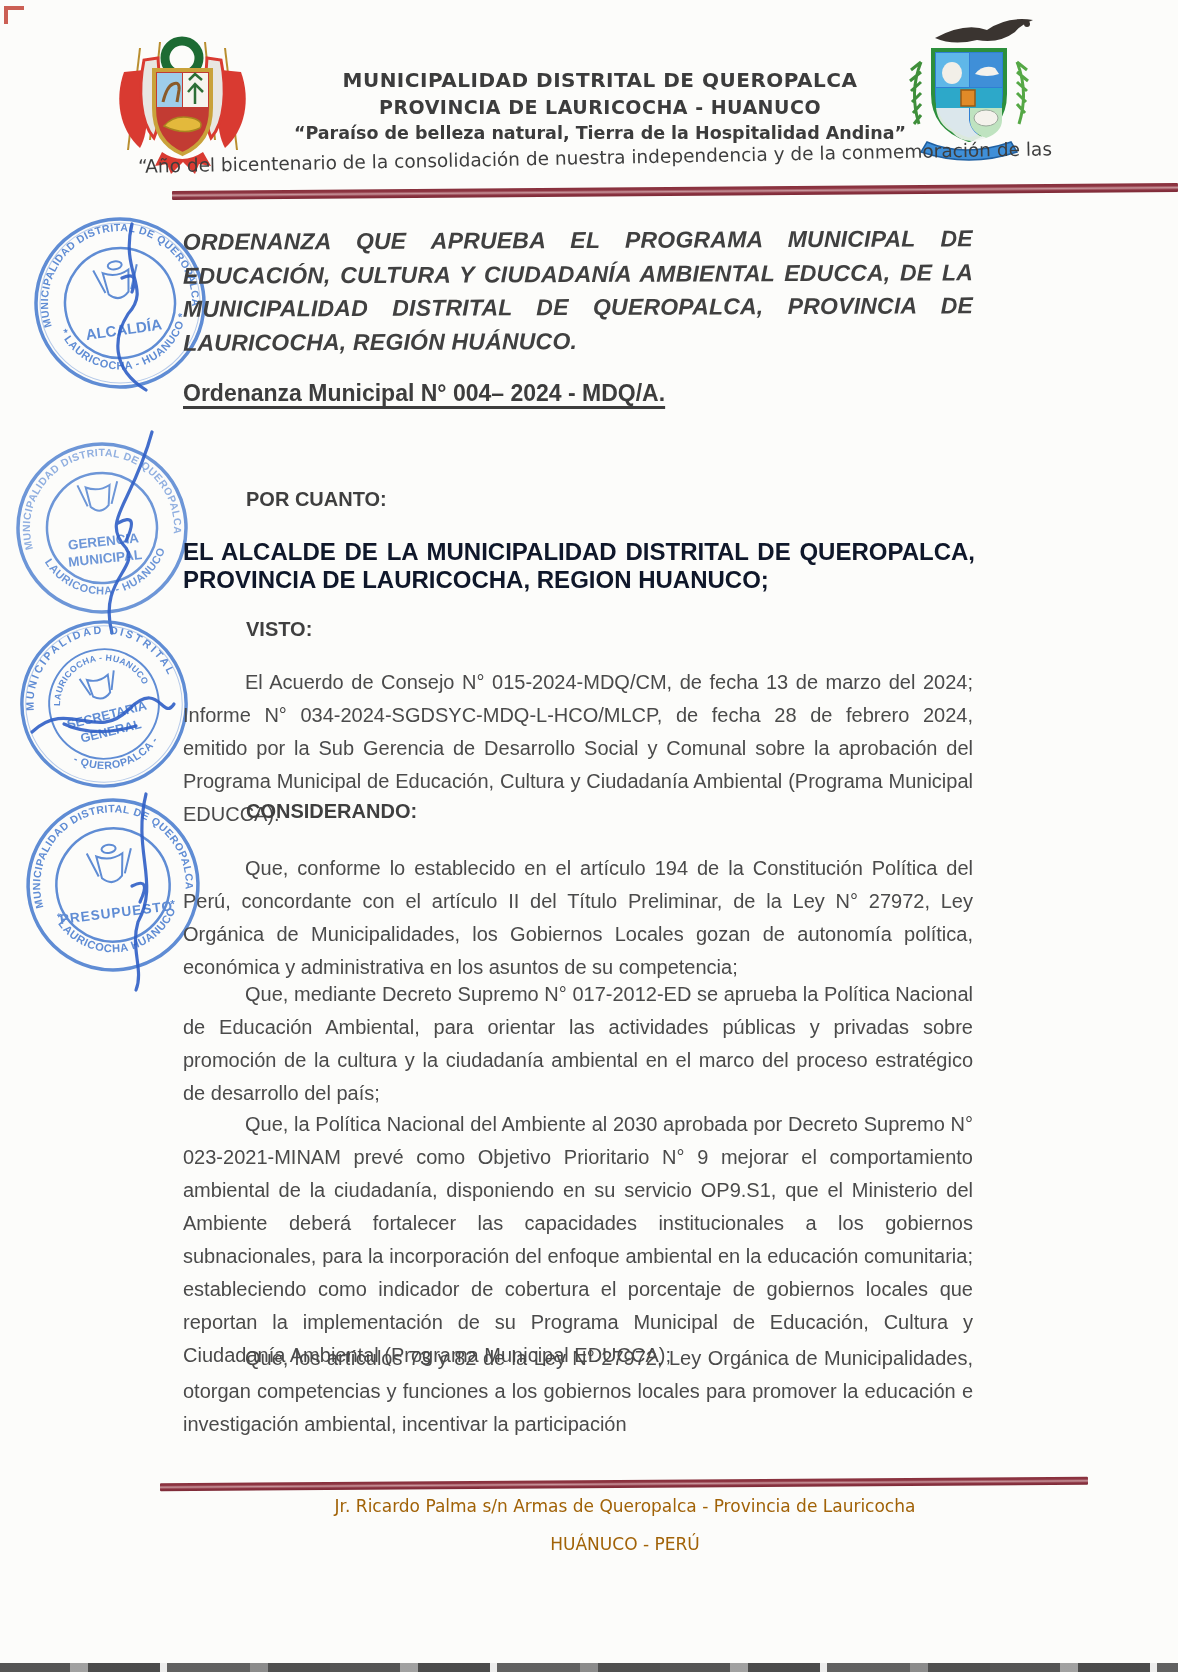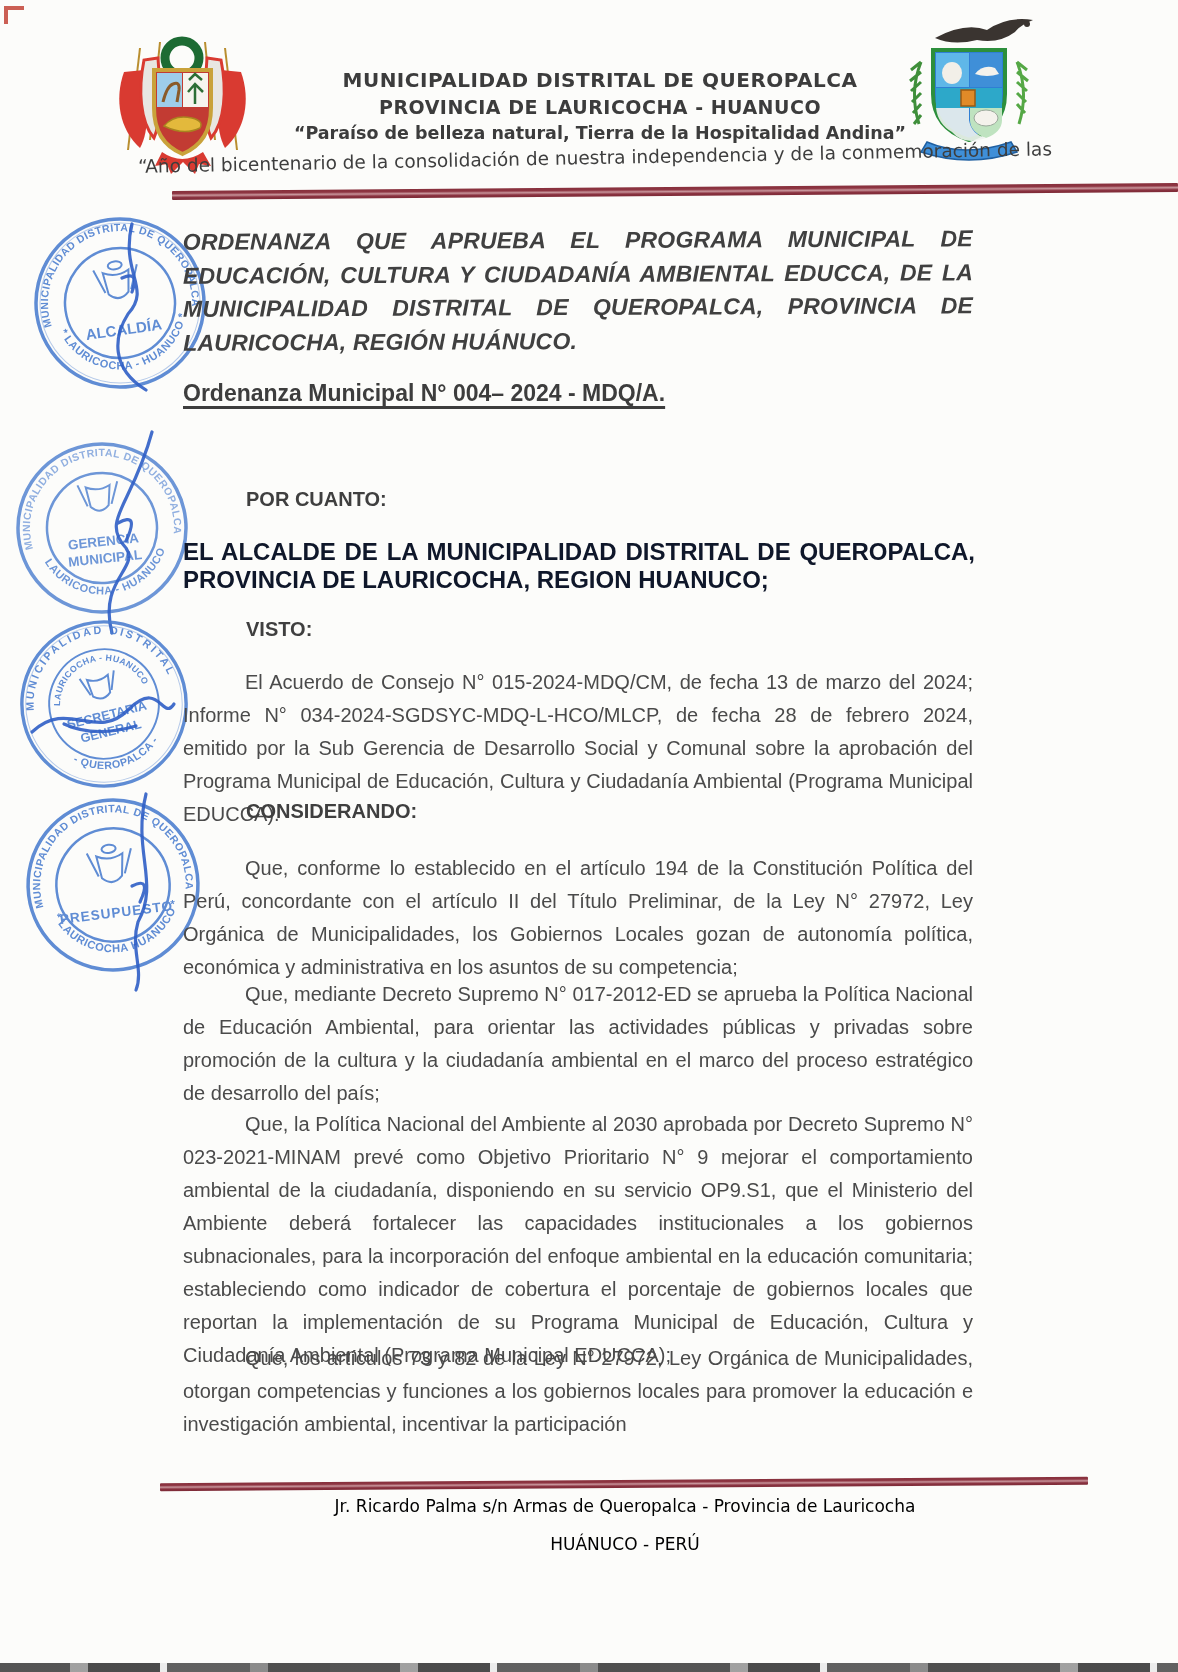--- a/index.html
+++ b/index.html
@@ -34,21 +34,21 @@
   .para{left:183px;width:790px;font-size:20px;color:#4a4a4a;text-align:justify;
         line-height:33px;text-indent:62px;}
   .vistop{top:666px;}
   .considerando{left:246px;top:800px;}
   .p1{top:852px;}
   .p2{top:978px;}
   .p3{top:1108px;}
   .p4{top:1342px;}
   
   .ftr{left:180px;width:890px;text-align:center;font-family:"DejaVu Sans",sans-serif;
-       color:#000000;font-size:17px;font-weight:500;}
+       color:#a16207;font-size:17px;font-weight:500;}
   .addr{top:1496px;}
   .country{top:1534px;}
   .scan-edge{left:0;bottom:0;width:1178px;height:9px;opacity:.8;
      background:repeating-linear-gradient(90deg,#2b2b2b 0 70px,#8a8a8a 70px 88px,#1f1f1f 88px 160px,
        #e8e8e8 160px 167px,#3a3a3a 167px 250px,#6f6f6f 250px 268px,#242424 268px 330px);}
   .corner-mark{left:4px;top:6px;width:16px;height:14px;border-left:4px solid #c0392b;border-top:4px solid #c0392b;opacity:.8;}
   
   .stamp{opacity:.88;}
   .arc{font-family:"Liberation Sans",sans-serif;font-weight:bold;fill:#4a7dcf;}
   .arc11{font-size:11px;letter-spacing:.6px;}

